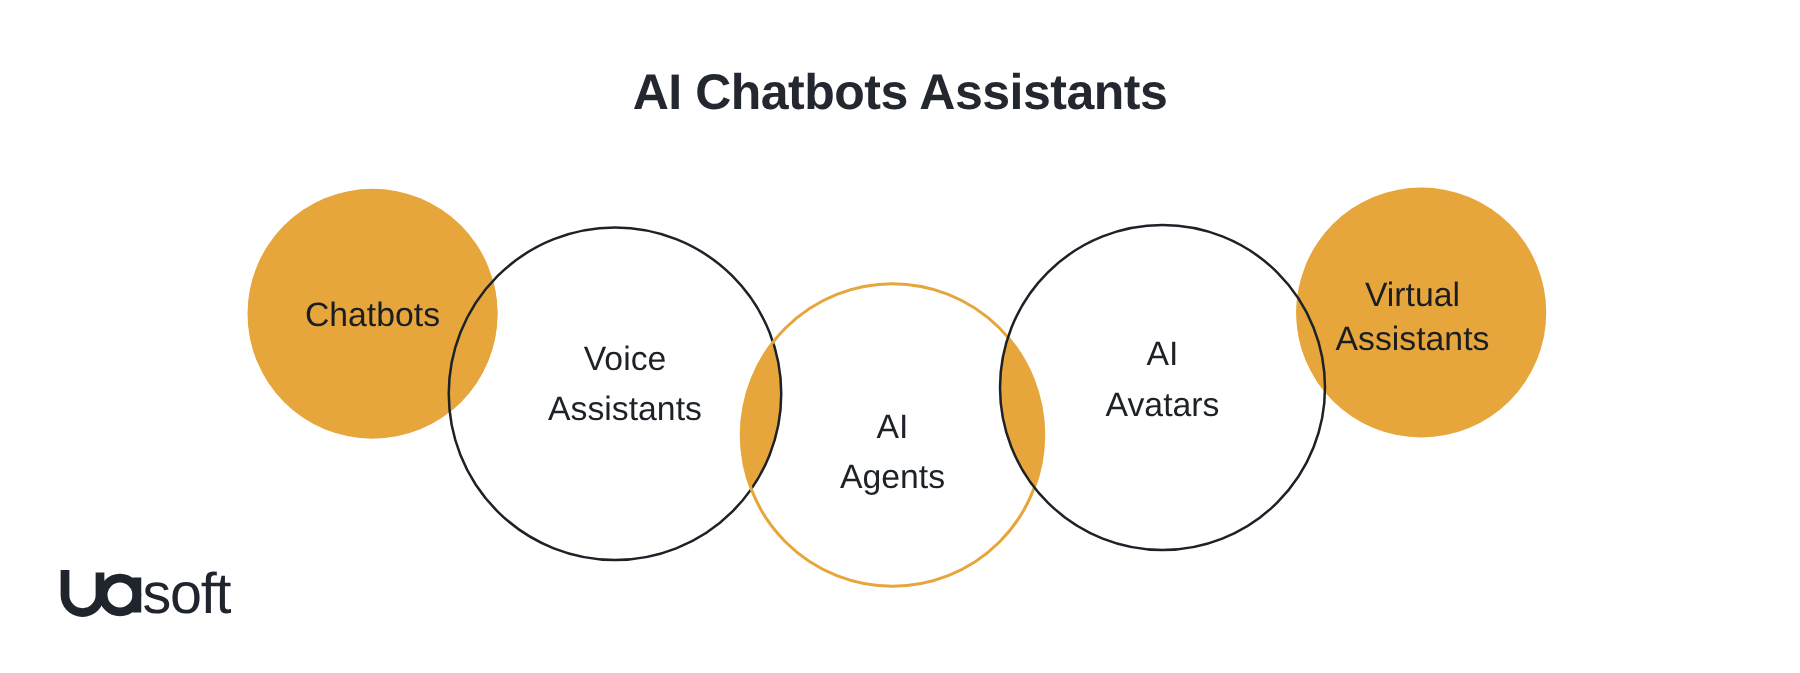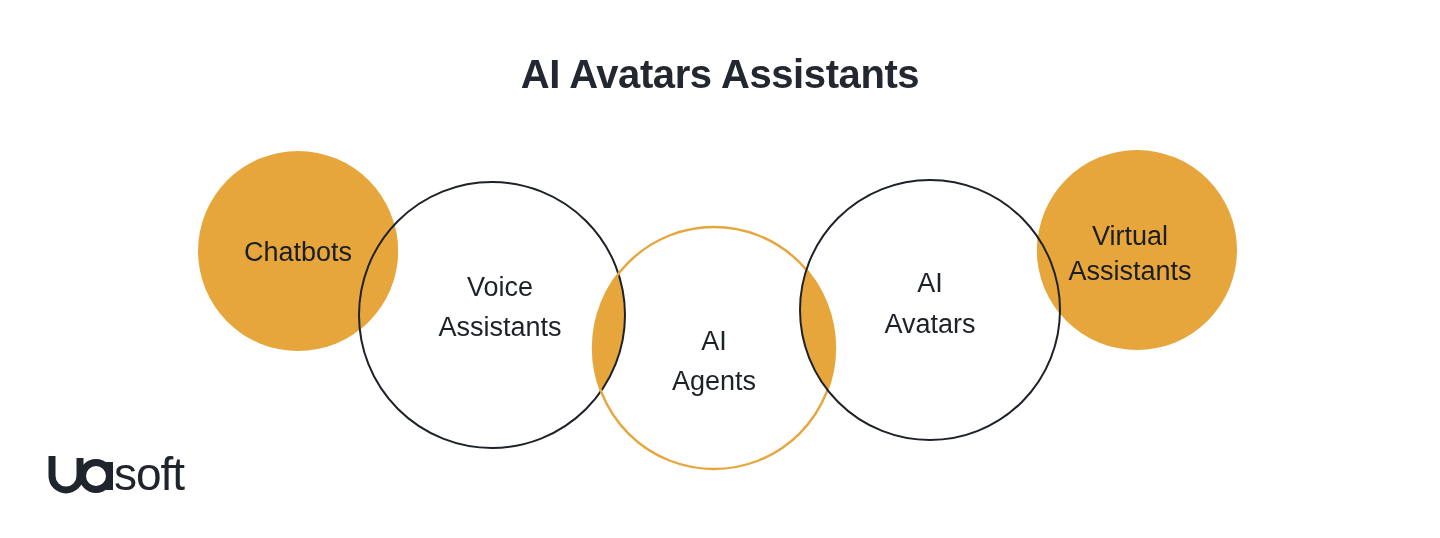--- a/index.html
+++ b/index.html
@@ -58,21 +58,21 @@
     font-weight: 500;
     fill: #20252d;
     letter-spacing: -1px;
   }
 </style>
 </head>
 <body>
 
 <div id="canvas">
 
-  <div id="diagram-title">AI Avatars Assistants</div>
+  <div id="diagram-title">AI Chatbots Assistants</div>
 
   <svg id="venn-svg" viewBox="0 0 1440 538">
     <defs>
 
       <clipPath id="clip-voice">
         <circle cx="492" cy="315" r="133"></circle>
       </clipPath>
       <clipPath id="clip-agents">
         <circle cx="714" cy="348" r="121"></circle>
       </clipPath>

